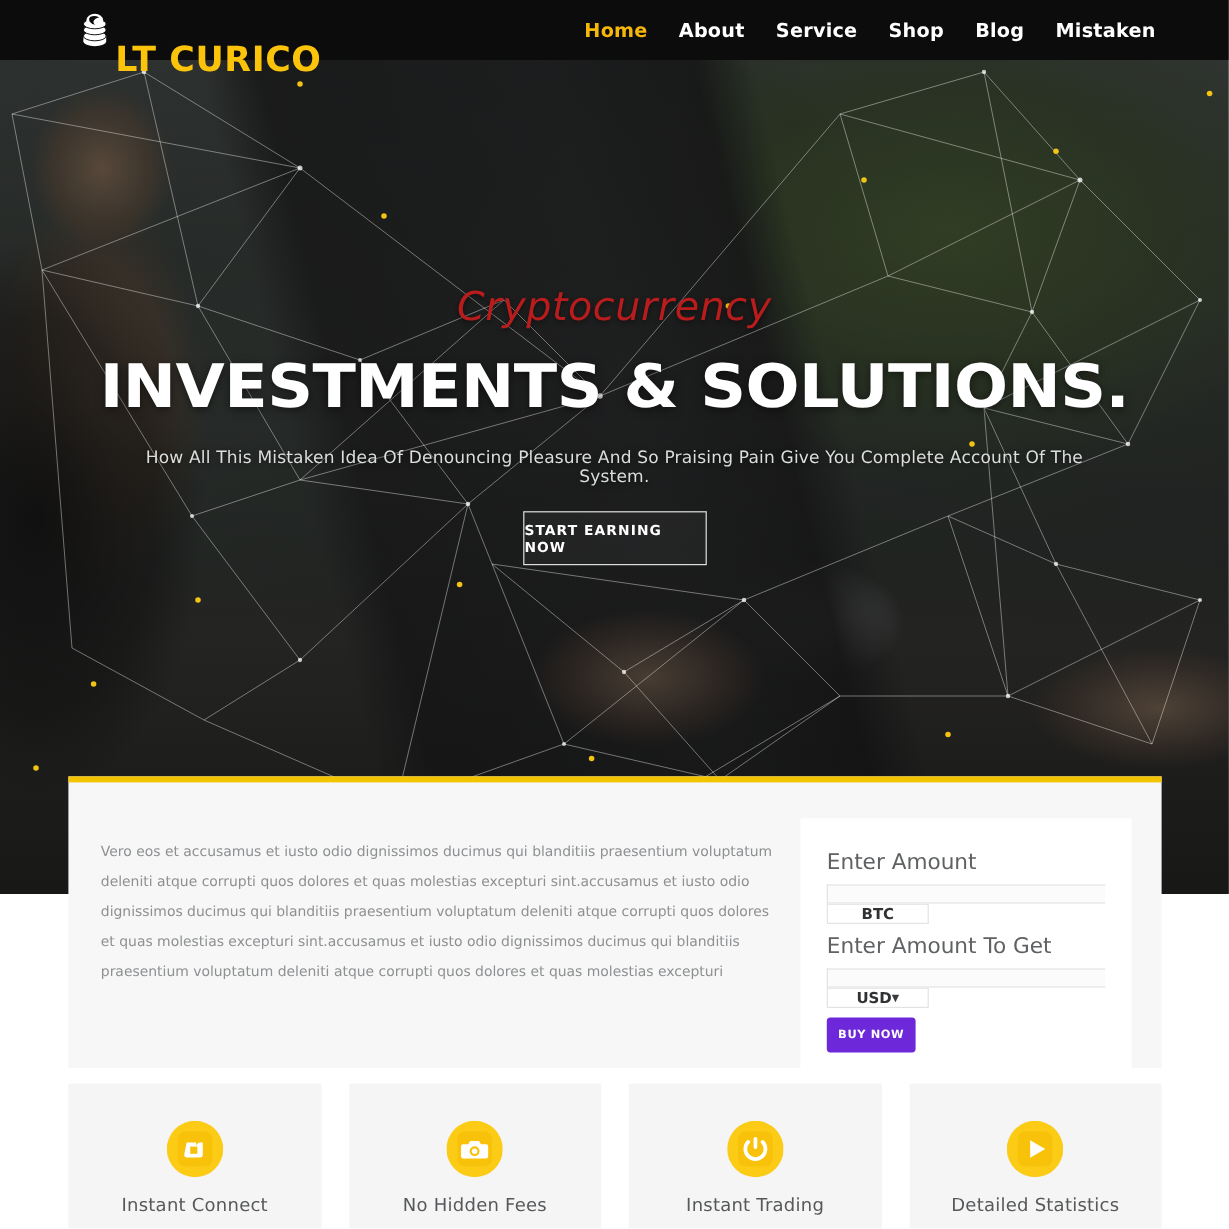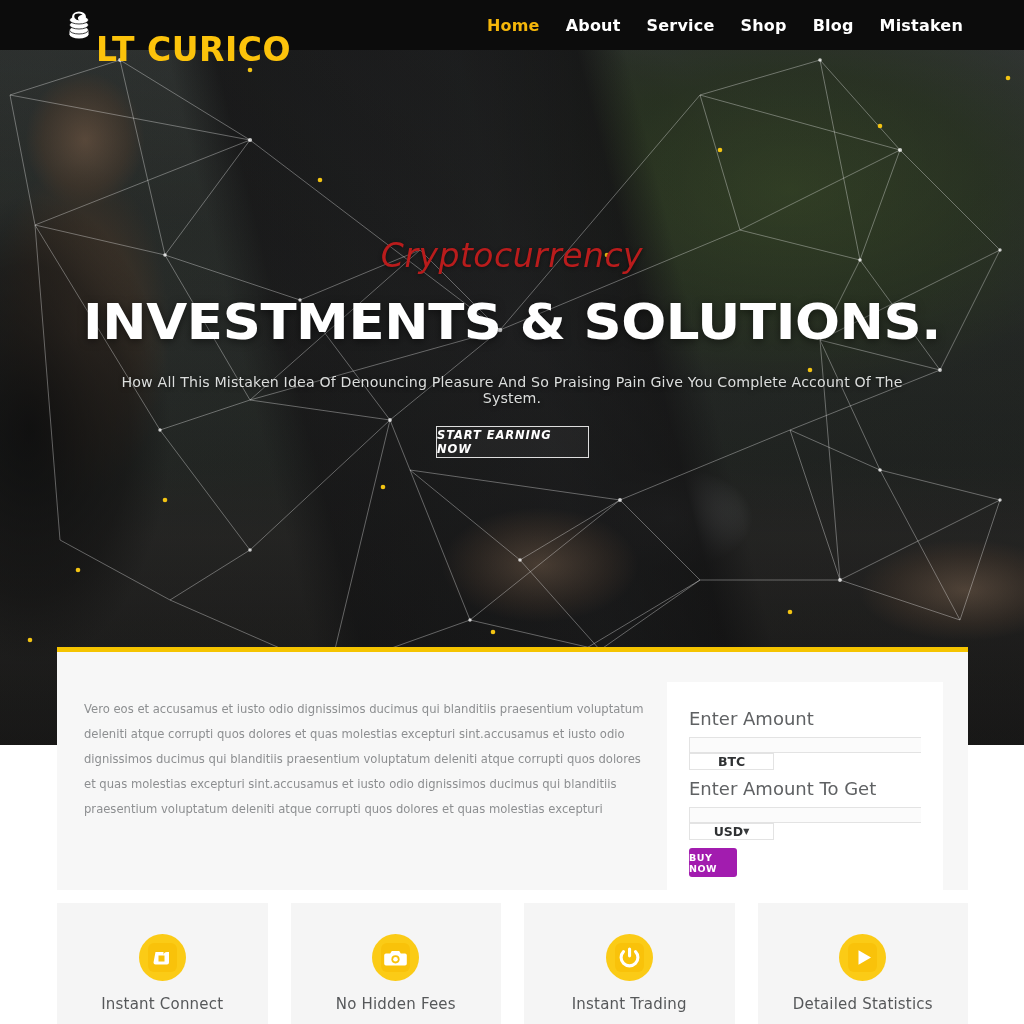--- a/index.html
+++ b/index.html
@@ -38,21 +38,21 @@
     align-items: center;
     margin-left: 66px;
     gap: 4px;
     text-decoration: none;
   }
 
   .coin-stack { width: 26px; height: 30px; display: block; }
 
   .brand-name {
     color: #fcc30b;
-    font-size: 33px;
+    font-size: 29px;
     font-weight: bold;
     letter-spacing: 0.5px;
     font-family: "DejaVu Sans", sans-serif;
     line-height: 1;
     white-space: nowrap;
     margin-top: 48px;
   }
 
   #nav {
     position: absolute;
@@ -169,33 +169,32 @@
     letter-spacing: 0.15px;
     font-family: "DejaVu Sans", sans-serif;
     text-shadow: 0 1px 4px rgba(0,0,0,0.5);
   }
 
   .hero-cta {
     position: absolute;
     top: 426px;
     left: 436px;
     width: 153px;
-    height: 32px;
+    height: 45px;
     border: 1px solid rgba(255,255,255,0.85);
     background: rgba(255,255,255,0.04);
     color: #ffffff;
     font-size: 11.5px;
     font-weight: bold;
     letter-spacing: 0.9px;
     display: flex;
     align-items: center;
     justify-content: center;
     cursor: pointer;
     font-family: "DejaVu Sans", sans-serif;
-    font-style: italic;
   }
 
   
   #calc-section {
     position: absolute;
     top: 647px;
     left: 57px;
     width: 911px;
     min-height: 243px;
     background: #f7f7f7;
@@ -288,23 +287,23 @@
     font-weight: bold;
     color: #2f3133;
     cursor: pointer;
     font-family: "DejaVu Sans", sans-serif;
   }
 
   .caret { font-size: 8px; color: #3a3c3e; line-height: 1; }
 
   .buy-btn {
     margin-top: 10px;
-    width: 48px;
+    width: 74px;
     height: 29px;
-    background: #a21caf;
+    background: #6d28d9;
     border: none;
     border-radius: 3px;
     color: #ffffff;
     font-size: 9.5px;
     font-weight: bold;
     letter-spacing: 0.5px;
     cursor: pointer;
     display: flex;
     align-items: center;
     justify-content: center;

